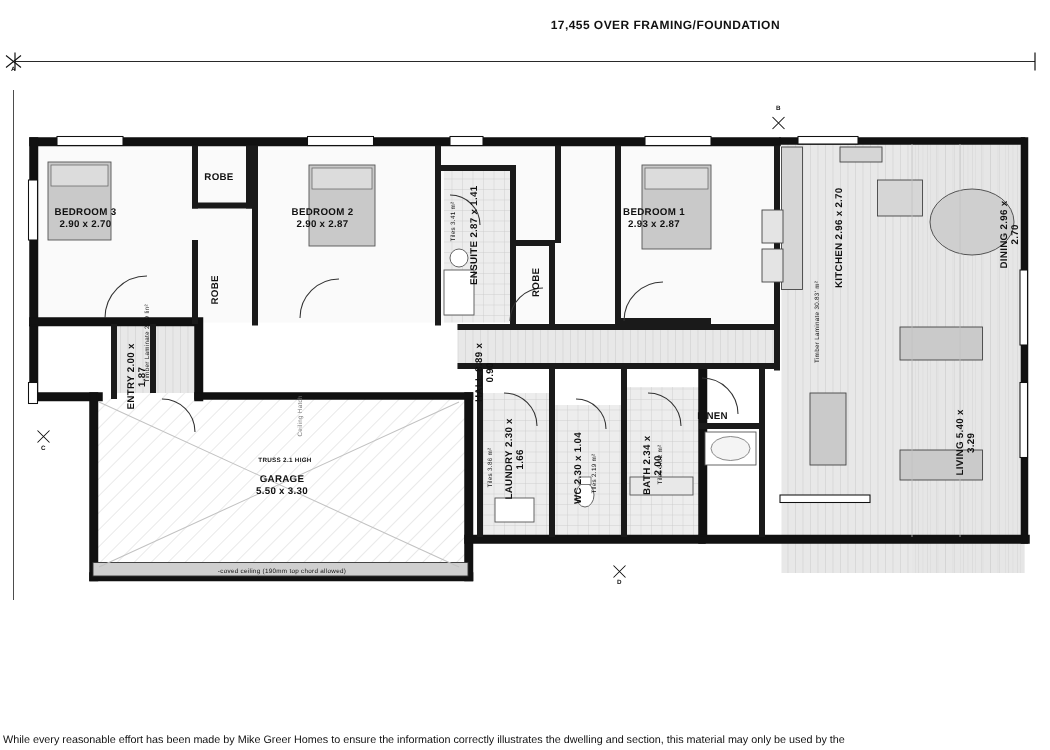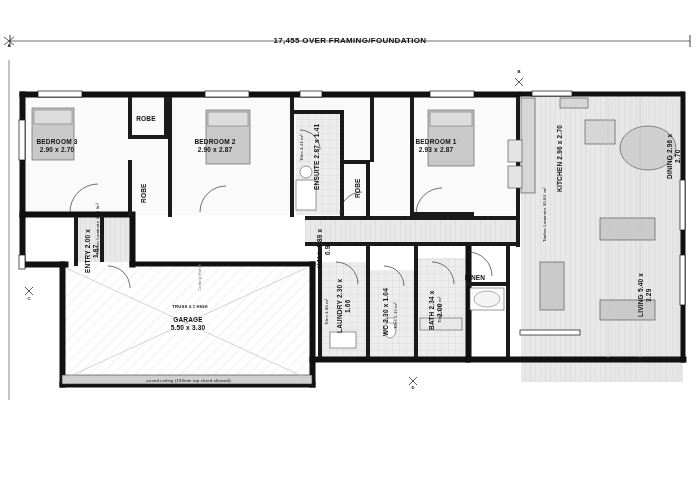--- a/index.html
+++ b/index.html
@@ -205,21 +205,21 @@
     <line x1="640" y1="96" x2="640" y2="358"></line>
   </g>
 
   <g stroke="#111" stroke-width="0.7" fill="none">
     <path d="M515 78 L523 86 M515 86 L523 78"></path>
     <path d="M25 287 L33 295 M25 295 L33 287"></path>
     <path d="M409 377 L417 385 M409 385 L417 377"></path>
   </g>
 </svg>
 
-<div class="title" style="left:180px;top:36px;width:340px;">17,455 OVER FRAMING/FOUNDATION</div>
+<div class="title" style="left:180px;top:12px;width:340px;text-align:right;">17,455 OVER FRAMING/FOUNDATION</div>
 
 <div class="txt bold" style="left:27px;top:138px;width:60px;">
   <span>BEDROOM 3</span><br>
   <span>2.90 x 2.70</span>
 </div>
 
 <div class="txt bold" style="left:185px;top:138px;width:60px;">
   <span>BEDROOM 2</span><br>
   <span>2.90 x 2.87</span>
 </div>
@@ -312,13 +312,14 @@
 <div class="txt xtiny" style="left:108px;top:379px;width:160px;">-coved ceiling (190mm top chord allowed)</div>
 
 <div class="txt xtiny vert" style="left:198px;top:258px;height:38px;color:#777;">Ceiling Hatch</div>
 
 <div class="txt bold xtiny" style="left:4px;top:44px;width:10px;">A</div>
 <div class="txt bold xtiny" style="left:514px;top:70px;width:10px;">B</div>
 <div class="txt bold xtiny" style="left:24px;top:297px;width:10px;">C</div>
 <div class="txt bold xtiny" style="left:408px;top:386px;width:10px;">D</div>
 
 <div class="disclaimer">
+  <div class="disc-line">While every reasonable effort has been made by Mike Greer Homes to ensure the information correctly illustrates the dwelling and section, this material may only be used by the</div>
 </div>
 
 </body></html>

